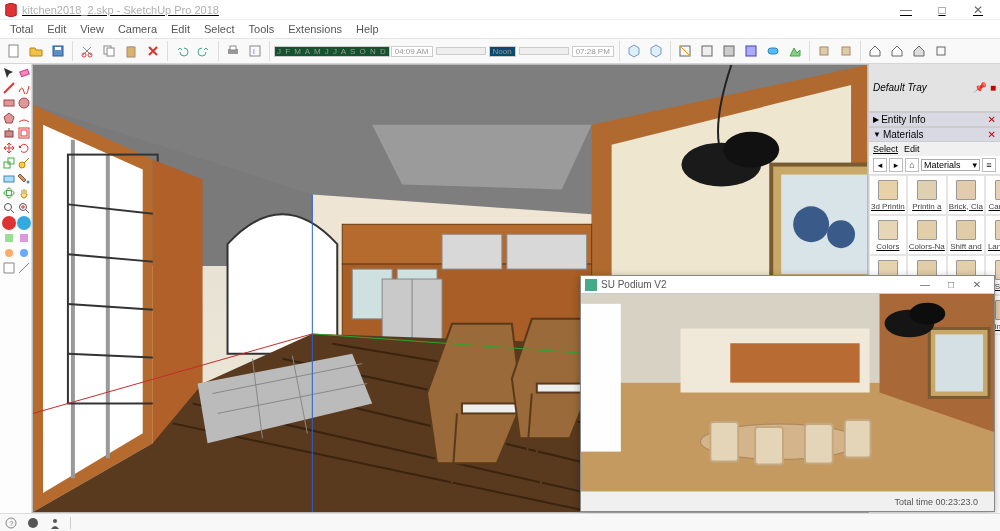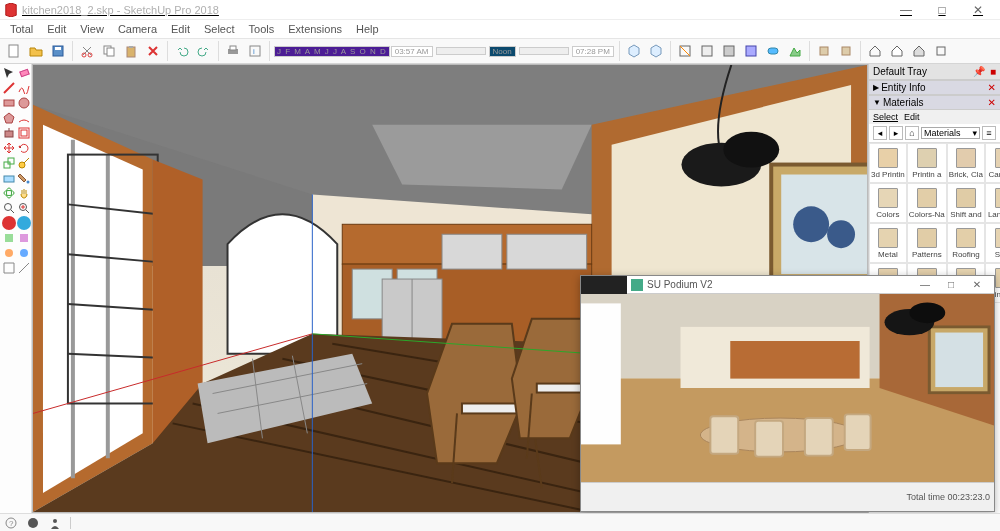--- a/index.html
+++ b/index.html
@@ -14,69 +14,69 @@
 
 
 .menubar { height: 18px; background: #fff; display: flex; align-items: center; padding: 0 4px; gap: 2px; color: #555; }
 .menubar span { padding: 2px 6px; cursor: pointer; }
 
 
 .toolbar { height: 26px; background: #f9f9f9; border-top: 1px solid #e5e5e5; border-bottom: 1px solid #d5d5d5; display: flex; align-items: center; padding: 0 4px; gap: 2px; }
 .tb-btn { width: 20px; height: 20px; display: flex; align-items: center; justify-content: center; cursor: pointer; }
 .tb-sep { width: 1px; height: 20px; background: #ddd; margin: 0 2px; }
 .time-strip { height: 14px; display: flex; align-items: center; font-size: 8px; color:#999; }
-.time-strip .months { background:#4c1d95; border:1px solid #ccc; padding:0 2px; letter-spacing:1px; }
+.time-strip .months { background:#14532d; border:1px solid #ccc; padding:0 2px; letter-spacing:1px; }
 .time-strip .slider { width:50px; height:8px; background:#eee; border:1px solid #ccc; margin:0 2px; position:relative; }
 .time-strip .box { border:1px solid #ccc; padding:0 3px; background:#fff; margin:0 1px; }
 
 
 .scenetabs { height: 16px; display:flex; align-items:flex-end; padding-left:32px; font-size:10px; }
 .scenetabs .tab { padding:1px 8px; border:1px solid #aaa; border-bottom:none; background:#f4f4f4; margin-right:-1px; cursor:pointer; }
 
 
 .leftbar { position:absolute; left:0; top:64px; width:32px; bottom:18px; background:#fdfdfd; border-right:1px solid #ddd; display:flex; flex-direction:column; flex-wrap:wrap; align-content:flex-start; padding:2px; gap:0; }
 .palette { display:grid; grid-template-columns:14px 14px; grid-auto-rows:14px; gap:1px; }
 .palette div { width:14px; height:14px; display:flex; align-items:center; justify-content:center; cursor:pointer; }
 
 
 .viewport { position:absolute; left:32px; top:64px; right:132px; bottom:18px; background:linear-gradient(#7a7a7a 0%, #7a7a7a 45%, #e8e2d4 45%, #efe9d9 100%); overflow:hidden; border:1px solid #bbb; }
 .viewport svg { width:100%; height:100%; }
 
 
 .tray { position:absolute; right:0; top:64px; width:132px; bottom:18px; background:#f0f0f0; border-left:1px solid #ccc; display:flex; flex-direction:column; font-size:10px; }
-.tray-head { background:#e3e3e3; padding:2px 4px; display:flex; align-items:flex-start; border-bottom:1px solid #ccc; }
+.tray-head { background:#e3e3e3; padding:18px 4px; display:flex; align-items:flex-start; border-bottom:1px solid #ccc;font-style:italic; }
 .tray-head .pin { margin-left:auto; color:#999; }
 .tray-head .close { color:#c00; margin-left:4px; }
 .panel-head { background:#d9d9e3; padding:1px 4px; border-top:1px solid #ccc; border-bottom:1px solid #ccc; display:flex; align-items:center; }
 .panel-head .arrow { margin-right:2px; font-size:8px; }
 .mat-row { display:flex; align-items:center; padding:2px; gap:2px; background:#fff; }
 .mat-swatch { width:40px; height:40px; background:#fff; border:1px solid #888; }
 .mat-name { flex:1; border:1px solid #aaa; padding:1px 2px; background:#fff; font-size:9px; white-space:nowrap; overflow:hidden; }
 .mat-tools { display:flex; flex-direction:column; gap:1px; }
 .mat-tools div { width:14px; height:12px; border:1px solid #aaa; background:#eee; cursor:pointer; font-size:8px; display:flex;align-items:center;justify-content:center; }
 .sel-tabs { display:flex; gap:6px; padding:2px 4px; background:#f0f0f0; font-size:9px; }
 .sel-tabs span { cursor:pointer; }
 .sel-tabs .active { text-decoration:underline; }
 .mat-toolbar { display:flex; align-items:center; padding:2px 4px; gap:2px; background:#fff; border-bottom:1px solid #ddd; }
 .mat-toolbar .ico { width:14px; height:14px; border:1px solid #bbb; cursor:pointer; display:flex;align-items:center;justify-content:center; font-size:9px;}
 .mat-toolbar .combo { flex:1; border:1px solid #aaa; background:#fff; padding:0 2px; font-size:9px; display:flex; justify-content:space-between; }
 .swatch-grid { flex:1; background:#fff; overflow:auto; display:grid; grid-template-columns:repeat(4,1fr); grid-auto-rows:40px; gap:0; }
-.swatch-cell { border:1px solid #e5e5e5; display:flex; flex-direction:column; align-items:center; justify-content:center; cursor:pointer; padding:1px; }
+.swatch-cell { border:1px solid #e5e5e5; display:flex; flex-direction:column; align-items:center; justify-content:center; cursor:pointer; padding:1px;text-decoration:underline; }
 .swatch-cell .sw { width:20px; height:20px; background:#e8d8b8; border:1px solid #999; border-radius:1px; }
 .swatch-cell .lbl { font-size:8px; color:#444; margin-top:2px; white-space:nowrap; overflow:hidden; width:100%; text-align:center; }
 
 
 .podium { position:absolute; left:580px; top:275px; width:415px; height:237px; background:#222; border:1px solid #888; box-shadow:0 2px 8px rgba(0,0,0,.3); display:flex; flex-direction:column; }
-.podium-title { height:18px; background:#fff; display:flex; align-items:center; padding:0 4px; font-size:10px; color:#555; border-bottom:1px solid #ccc;margin-left:46px; }
+.podium-title { height:18px; background:#fff; display:flex; align-items:center; padding:0 4px; font-size:10px; color:#555; border-bottom:1px solid #ccc; }
 .podium-title .ico { width:12px; height:12px; margin-right:4px; }
 .podium-title .spacer { flex:1; }
 .podium-title .wc { width:26px; text-align:center; cursor:pointer; color:#666; }
 .podium-body { flex:1; position:relative; background:linear-gradient(#d4cec0 0%, #eee6d2 40%, #c9a876 100%); overflow:hidden; }
 .podium-body svg { width:100%; height:100%; }
-.podium-status { height:29px; background:#f0f0f0; display:flex; align-items:center; justify-content:space-between; padding:0 4px; font-size:9px; color:#555; border-top:1px solid #ccc; }
+.podium-status { height:20px; background:#f0f0f0; display:flex; align-items:center; justify-content:space-between; padding:0 16px; font-size:9px; color:#555; border-top:1px solid #ccc; }
 
 
 .statusbar { position:absolute; left:0; right:0; bottom:0; height:18px; background:#f8f8f8; border-top:1px solid #ddd; display:flex; align-items:center; padding:0 4px; gap:8px; font-size:10px; color:#555; }
 .statusbar .ico { width:14px; height:14px; display:flex; align-items:center; justify-content:center; }
 
 
 .dot { width:10px; height:10px; border-radius:50%; }
 </style>
 </head>
 <body>
@@ -171,21 +171,21 @@
     </div>
   <div class="tb-btn">
       <svg width="14" height="14">
         <rect x="2" y="2" width="10" height="10" fill="none" stroke="#888"></rect>
         <text x="5" y="10" font-size="8" fill="#48c">i</text>
       </svg>
     </div>
   <div class="tb-sep"></div>
   <div class="time-strip">
     <div class="months">J F M A M J J A S O N D</div>
-    <div class="box">03:57 AM</div>
+    <div class="box">04:09 AM</div>
     <div class="slider"></div>
     <div class="box" style="background:#0c4a6e">Noon</div>
     <div class="slider"></div>
     <div class="box">07:28 PM</div>
   </div>
   <div class="tb-sep"></div>
   <div class="tb-btn">
       <svg width="14" height="14">
         <path d="M7 1l5 3v6l-5 3-5-3V4z" fill="#def" stroke="#79b"></path>
       </svg>

